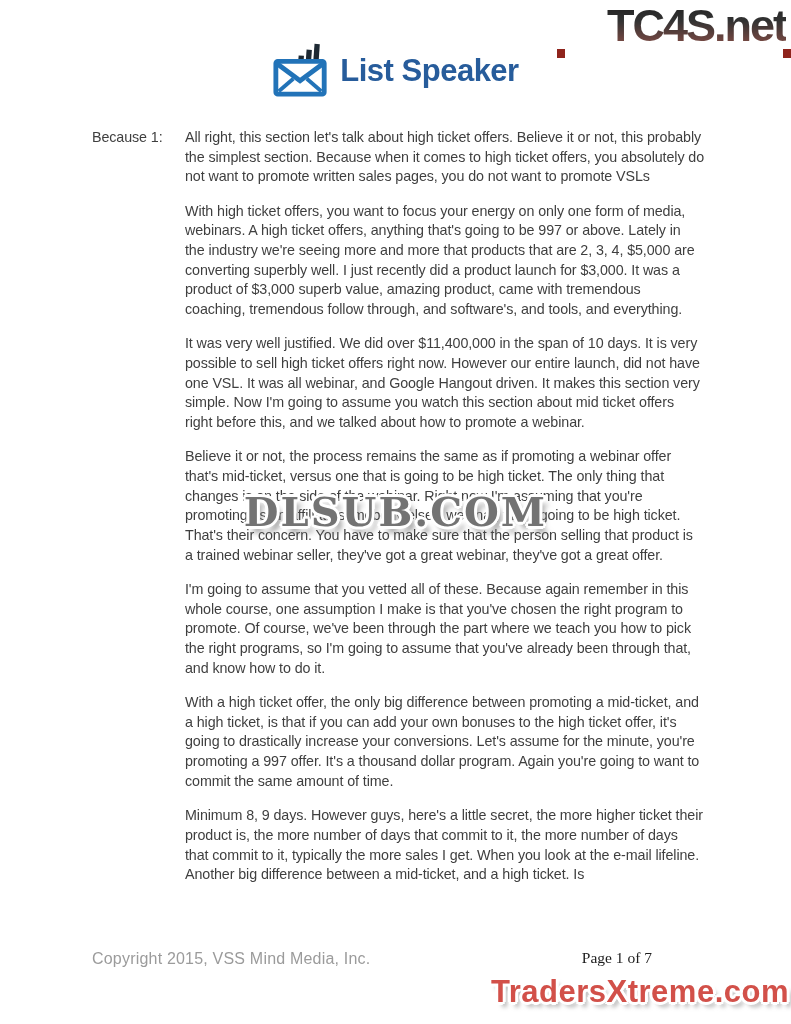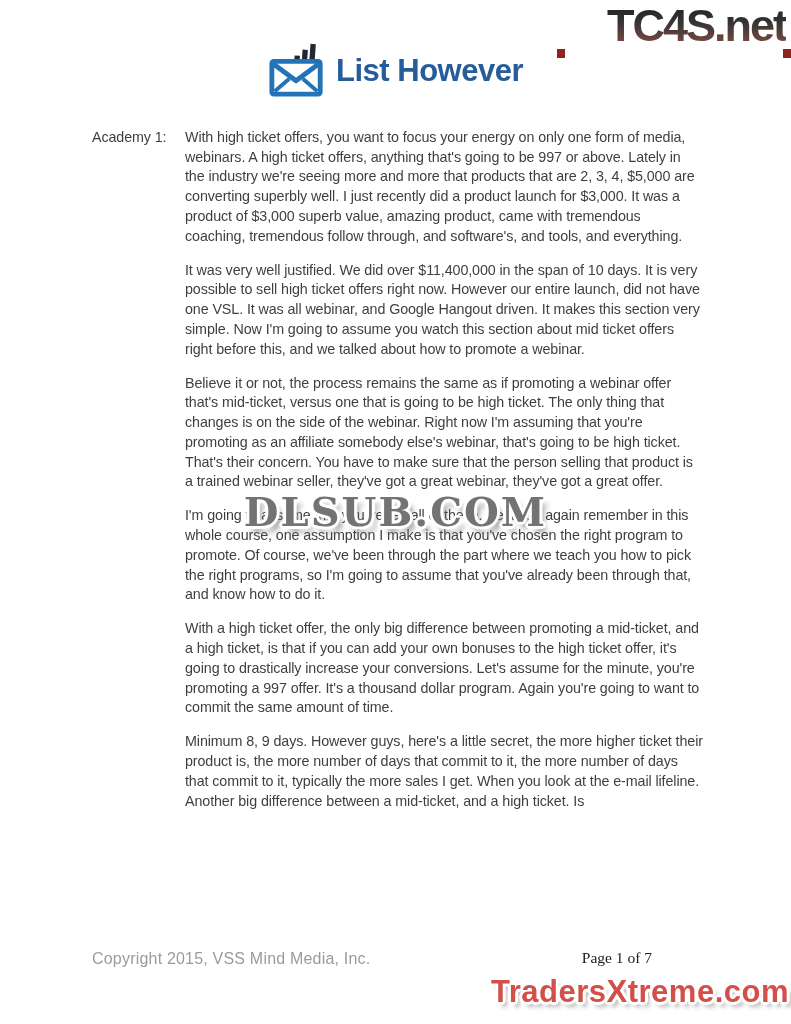--- a/index.html
+++ b/index.html
@@ -152,26 +152,27 @@
           <rect x="35" y="8" width="5.5" height="22" transform="rotate(4 37 19)"></rect>
           <rect x="43" y="2" width="5.5" height="28" transform="rotate(4 45 16)"></rect>
         </g>
 
         <rect x="4" y="20" width="50" height="34" rx="2" fill="#ffffff" stroke="#2273b8" stroke-width="5"></rect>
         <polyline points="6,23 29,40 52,23" fill="none" stroke="#2273b8" stroke-width="5" stroke-linecap="round"></polyline>
         <line x1="7" y1="51" x2="22" y2="38" stroke="#2273b8" stroke-width="4"></line>
         <line x1="51" y1="51" x2="36" y2="38" stroke="#2273b8" stroke-width="4"></line>
       </svg>
     </span>
-    <span class="brand-text">List However</span>
+    <span class="brand-text">List Speaker</span>
   </div>
 
   <div class="transcript">
-    <div class="speaker-col">Academy 1:</div>
+    <div class="speaker-col">Because 1:</div>
     <div class="para-col">
+      <p>All right, this section let's talk about high ticket offers. Believe it or not, this probably the simplest section. Because when it comes to high ticket offers, you absolutely do not want to promote written sales pages, you do not want to promote VSLs</p>
       <p>With high ticket offers, you want to focus your energy on only one form of media, webinars. A high ticket offers, anything that's going to be 997 or above. Lately in the industry we're seeing more and more that products that are 2, 3, 4, $5,000 are converting superbly well. I just recently did a product launch for $3,000. It was a product of $3,000 superb value, amazing product, came with tremendous coaching, tremendous follow through, and software's, and tools, and everything.</p>
       <p>It was very well justified. We did over $11,400,000 in the span of 10 days. It is very possible to sell high ticket offers right now. However our entire launch, did not have one VSL. It was all webinar, and Google Hangout driven. It makes this section very simple. Now I'm going to assume you watch this section about mid ticket offers right before this, and we talked about how to promote a webinar.</p>
       <p>Believe it or not, the process remains the same as if promoting a webinar offer that's mid-ticket, versus one that is going to be high ticket. The only thing that changes is on the side of the webinar. Right now I'm assuming that you're promoting as an affiliate somebody else's webinar, that's going to be high ticket. That's their concern. You have to make sure that the person selling that product is a trained webinar seller, they've got a great webinar, they've got a great offer.</p>
       <p>I'm going to assume that you vetted all of these. Because again remember in this whole course, one assumption I make is that you've chosen the right program to promote. Of course, we've been through the part where we teach you how to pick the right programs, so I'm going to assume that you've already been through that, and know how to do it.</p>
       <p>With a high ticket offer, the only big difference between promoting a mid-ticket, and a high ticket, is that if you can add your own bonuses to the high ticket offer, it's going to drastically increase your conversions. Let's assume for the minute, you're promoting a 997 offer. It's a thousand dollar program. Again you're going to want to commit the same amount of time.</p>
       <p>Minimum 8, 9 days. However guys, here's a little secret, the more higher ticket their product is, the more number of days that commit to it, the more number of days that commit to it, typically the more sales I get. When you look at the e-mail lifeline. Another big difference between a mid-ticket, and a high ticket. Is</p>
     </div>
   </div>
 
   <div class="watermark">DLSUB.COM</div>

